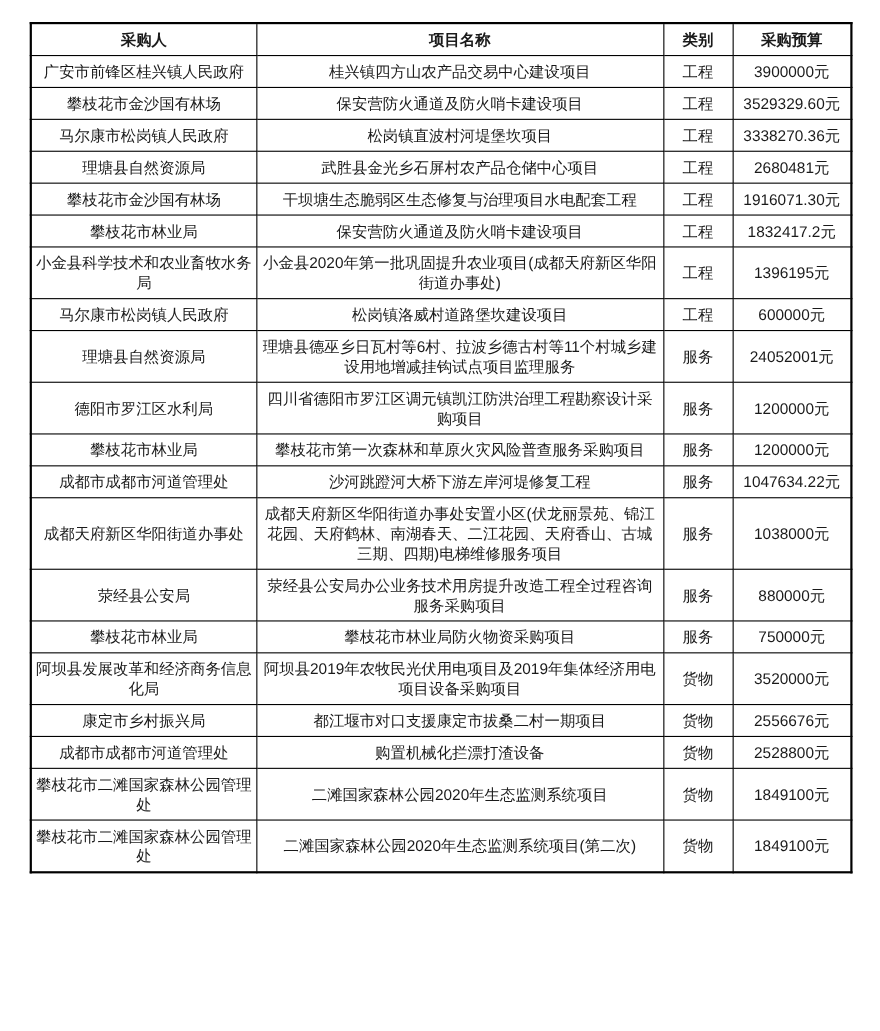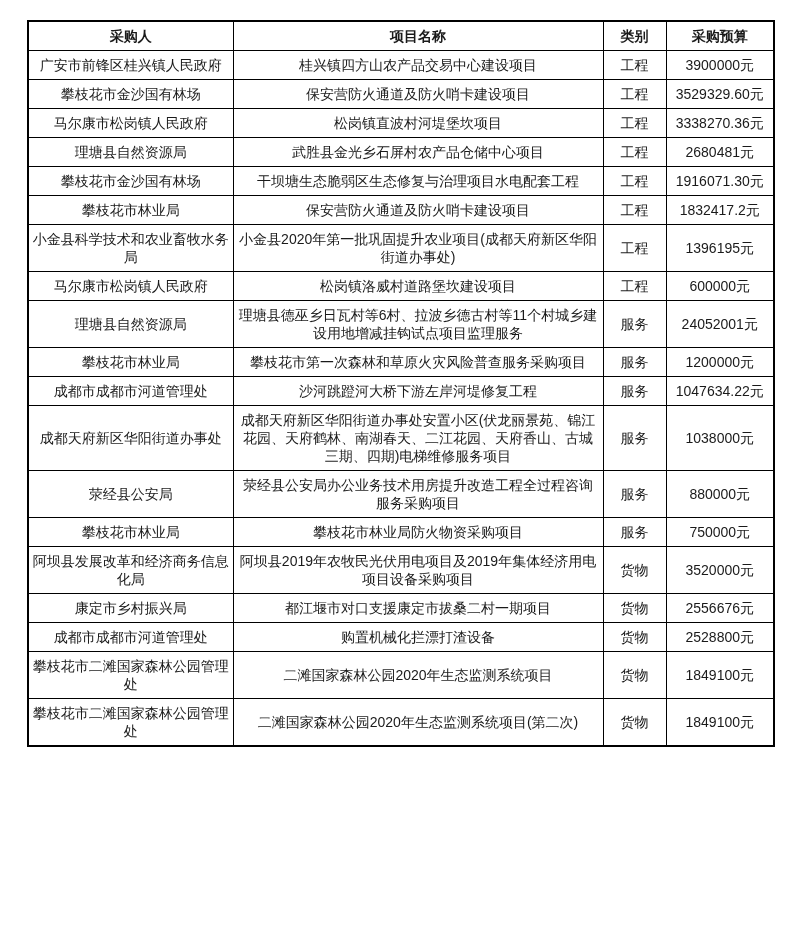--- a/index.html
+++ b/index.html
@@ -111,20 +111,26 @@
     <td>工程</td>
     <td>600000元</td>
   </tr>
       <tr>
     <td>理塘县自然资源局</td>
     <td>理塘县德巫乡日瓦村等6村、拉波乡德古村等11个村城乡建设用地增减挂钩试点项目监理服务</td>
     <td>服务</td>
     <td>24052001元</td>
   </tr>
       <tr>
+    <td>德阳市罗江区水利局</td>
+    <td>四川省德阳市罗江区调元镇凯江防洪治理工程勘察设计采购项目</td>
+    <td>服务</td>
+    <td>1200000元</td>
+  </tr>
+      <tr>
     <td>攀枝花市林业局</td>
     <td>攀枝花市第一次森林和草原火灾风险普查服务采购项目</td>
     <td>服务</td>
     <td>1200000元</td>
   </tr>
       <tr>
     <td>成都市成都市河道管理处</td>
     <td>沙河跳蹬河大桥下游左岸河堤修复工程</td>
     <td>服务</td>
     <td>1047634.22元</td>

